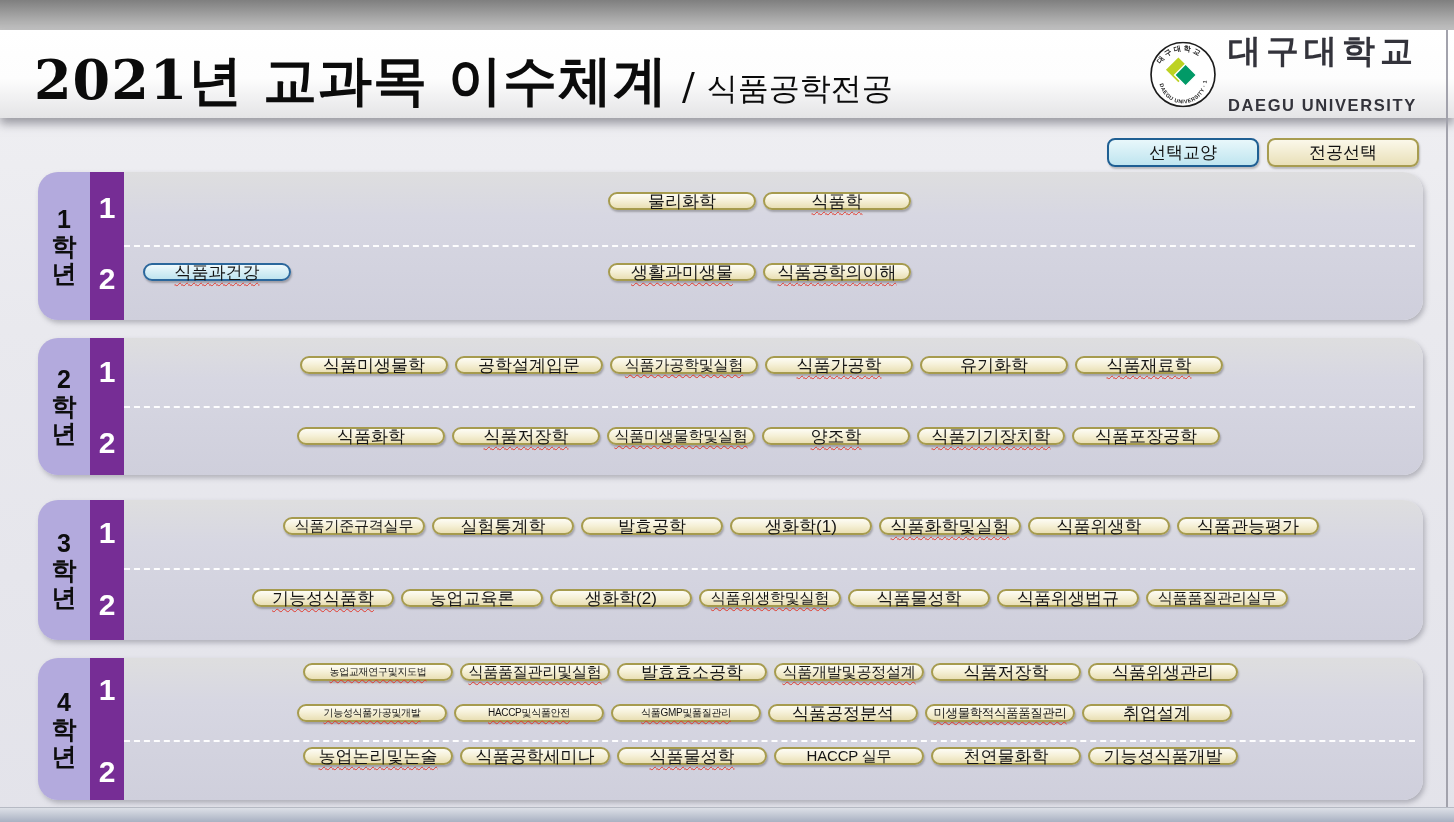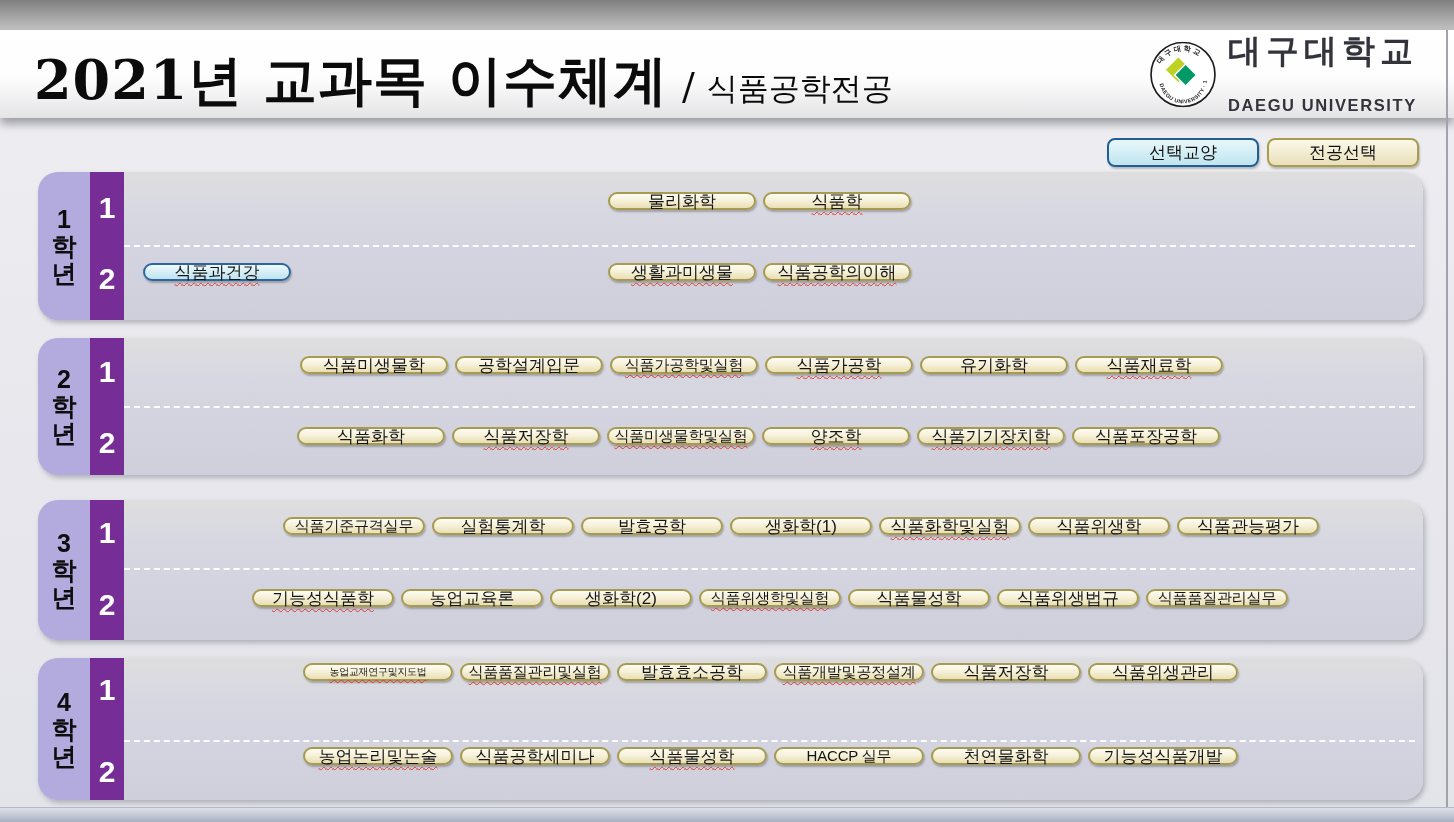--- a/index.html
+++ b/index.html
@@ -295,20 +295,40 @@
           <div class="course c-major">
             <span class="squig sm">식품개발및공정설계</span>
           </div>
           <div class="course c-major">
             <span class="">식품저장학</span>
           </div>
           <div class="course c-major">
             <span class="">식품위생관리</span>
           </div>
         </div>
+        <div class="row row-y4-1">
+          <div class="course c-major">
+            <span class="squig xs">기능성식품가공및개발</span>
+          </div>
+          <div class="course c-major">
+            <span class="squig xs">HACCP및식품안전</span>
+          </div>
+          <div class="course c-major">
+            <span class="squig xs">식품GMP및품질관리</span>
+          </div>
+          <div class="course c-major">
+            <span class="">식품공정분석</span>
+          </div>
+          <div class="course c-major">
+            <span class="squig xxs">미생물학적식품품질관리</span>
+          </div>
+          <div class="course c-major">
+            <span class="">취업설계</span>
+          </div>
+        </div>
         <div class="row row-y4-2">
           <div class="course c-major">
             <span class="squig ">농업논리및논술</span>
           </div>
           <div class="course c-major">
             <span class="">식품공학세미나</span>
           </div>
           <div class="course c-major">
             <span class="squig ">식품물성학</span>
           </div>

